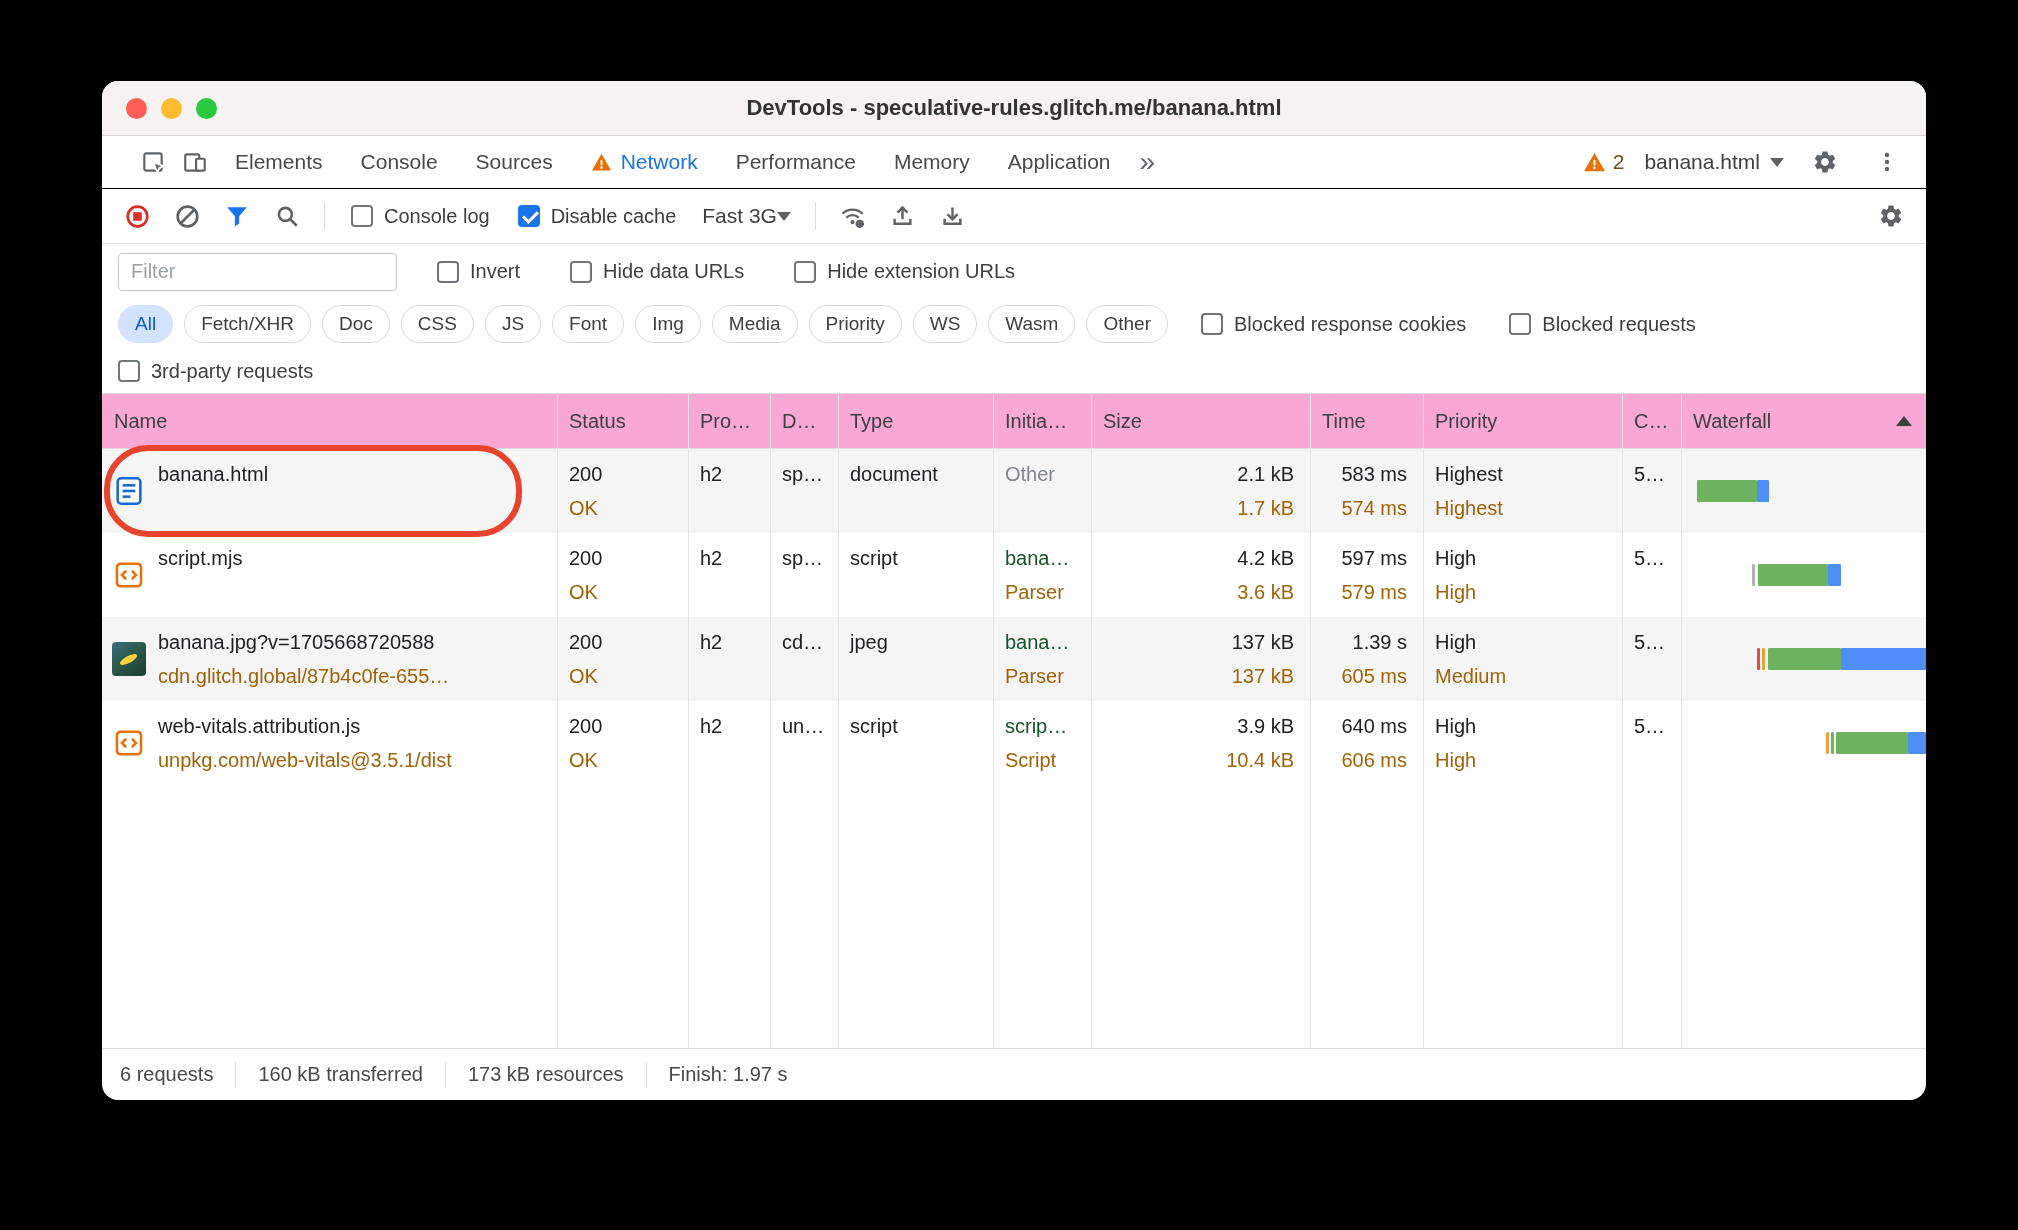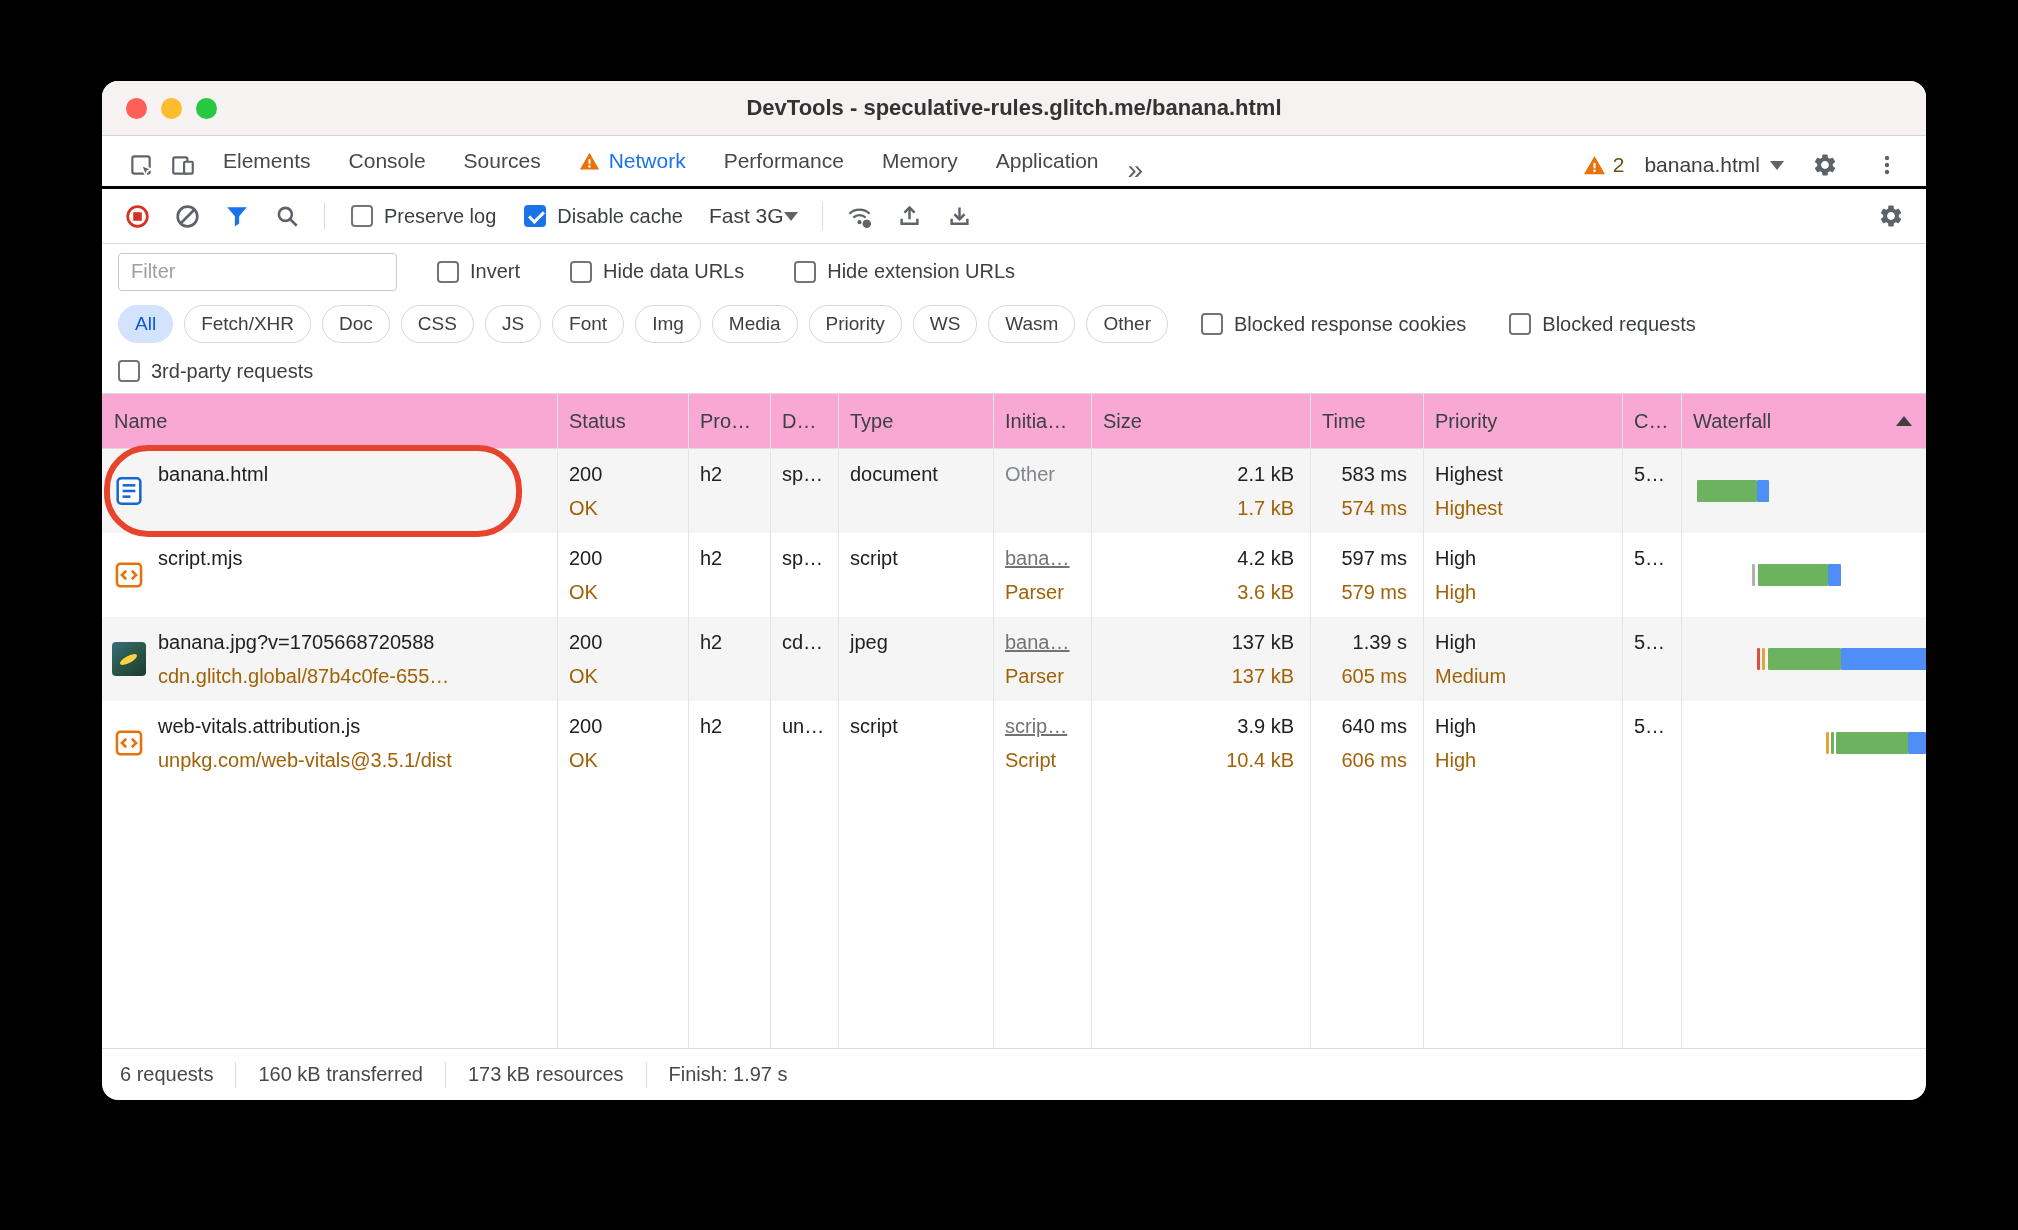--- a/index.html
+++ b/index.html
@@ -12,21 +12,21 @@
 
   
   .titlebar { height:55px; flex:0 0 55px; background:#f5f2f1; border-bottom:1px solid #d9d5d4;
     display:flex; align-items:center; position:relative; }
   .traffic { display:flex; gap:14px; padding-left:24px; }
   .light { width:21px; height:21px; border-radius:50%; }
   .light.red { background:#ff5f57; } .light.yellow { background:#febc2e; } .light.green { background:#28c840; }
   .win-title { position:absolute; left:0; right:0; text-align:center; font-size:22px; font-weight:bold; color:#333; }
 
   
-  .tabbar { height:53px; flex:0 0 53px; display:flex; align-items:flex-end; border-bottom:3px solid #000000; padding-left:18px; }
+  .tabbar { height:53px; flex:0 0 53px; display:flex; align-items:center; border-bottom:1px solid #000000; padding-left:30px; }
   .icon-btn { width:42px; height:42px; display:flex; align-items:center; justify-content:center; flex:0 0 auto; }
   .tab { height:100%; display:flex; align-items:center; gap:9px; padding:0 19px; font-size:21px; color:#45494d; white-space:nowrap; }
   .tab.selected { color:#1a73e8; }
   .more-tabs { font-size:28px; color:#5f6368; padding:0 10px; }
   .tabbar-right { margin-left:auto; display:flex; align-items:center; gap:20px; padding-right:18px; }
   .warn-badge { display:flex; align-items:center; gap:7px; font-size:21px; color:#6b4c16; }
   .page-select { display:flex; align-items:center; gap:10px; font-size:21px; color:#3c4043; }
   .caret { width:0; height:0; border-left:7px solid transparent; border-right:7px solid transparent; border-top:9px solid #5f6368; }
 
   
@@ -67,21 +67,21 @@
   .colsep { position:absolute; top:0; bottom:0; width:1px; background:#e4e4e4; z-index:5; pointer-events:none; }
 
   .row { height:84px; }
   .row.odd { background:#f5f5f5; }
   .cell { padding:8px 0 0 12px; font-size:20px; line-height:34px; color:#202124; white-space:nowrap; overflow:hidden; }
   .cell .sub { color:#a16207; }
   .cell.right { text-align:right; padding-right:16px; }
   .cell-name { display:flex; align-items:center; gap:12px; padding:0 0 0 10px; }
   .name-lines { height:68px; line-height:34px; overflow:hidden; }
   .file-icon { width:34px; height:34px; flex:0 0 34px; display:flex; align-items:center; justify-content:center; }
-  .init-link { text-decoration:underline; color:#737373; }
+  .init-link { color:#14532d; }
   .init-other { color:#80868b; }
   .thumb { width:34px; height:34px; border-radius:4px; position:relative; overflow:hidden;
     background:linear-gradient(140deg,#3c6b82 0%,#2b5a4a 45%,#1c3a31 100%); }
   .thumb::after { content:""; position:absolute; left:7px; top:14px; width:19px; height:7px; background:#ffd23f;
     border-radius:50%; transform:rotate(-28deg); }
 
   .cell-wf { position:relative; padding:0; }
   .wf-seg { position:absolute; top:50%; transform:translateY(-50%); height:22px; border-radius:1px; }
 
   .annotation { position:absolute; left:2px; top:364px; width:418px; height:92px;
@@ -197,21 +197,21 @@
     </span>
     <span class="icon-btn">
       <svg width="26" height="26" viewBox="0 0 24 24">
         <circle cx="10.5" cy="10.5" r="6" fill="none" stroke="#5f6368" stroke-width="2.4"></circle>
         <line x1="15" y1="15" x2="21" y2="21" stroke="#5f6368" stroke-width="2.4"></line>
       </svg>
     </span>
     <span class="divider"></span>
     <span class="check-group">
       <span class="checkbox"></span>
-      <span>Preserve log</span>
+      <span>Console log</span>
     </span>
     <span class="check-group">
       <span class="checkbox checked"></span>
       <span>Disable cache</span>
     </span>
     <span class="throttle">
       <span>Fast 3G</span>
       <span class="caret"></span>
     </span>
     <span class="divider"></span>

